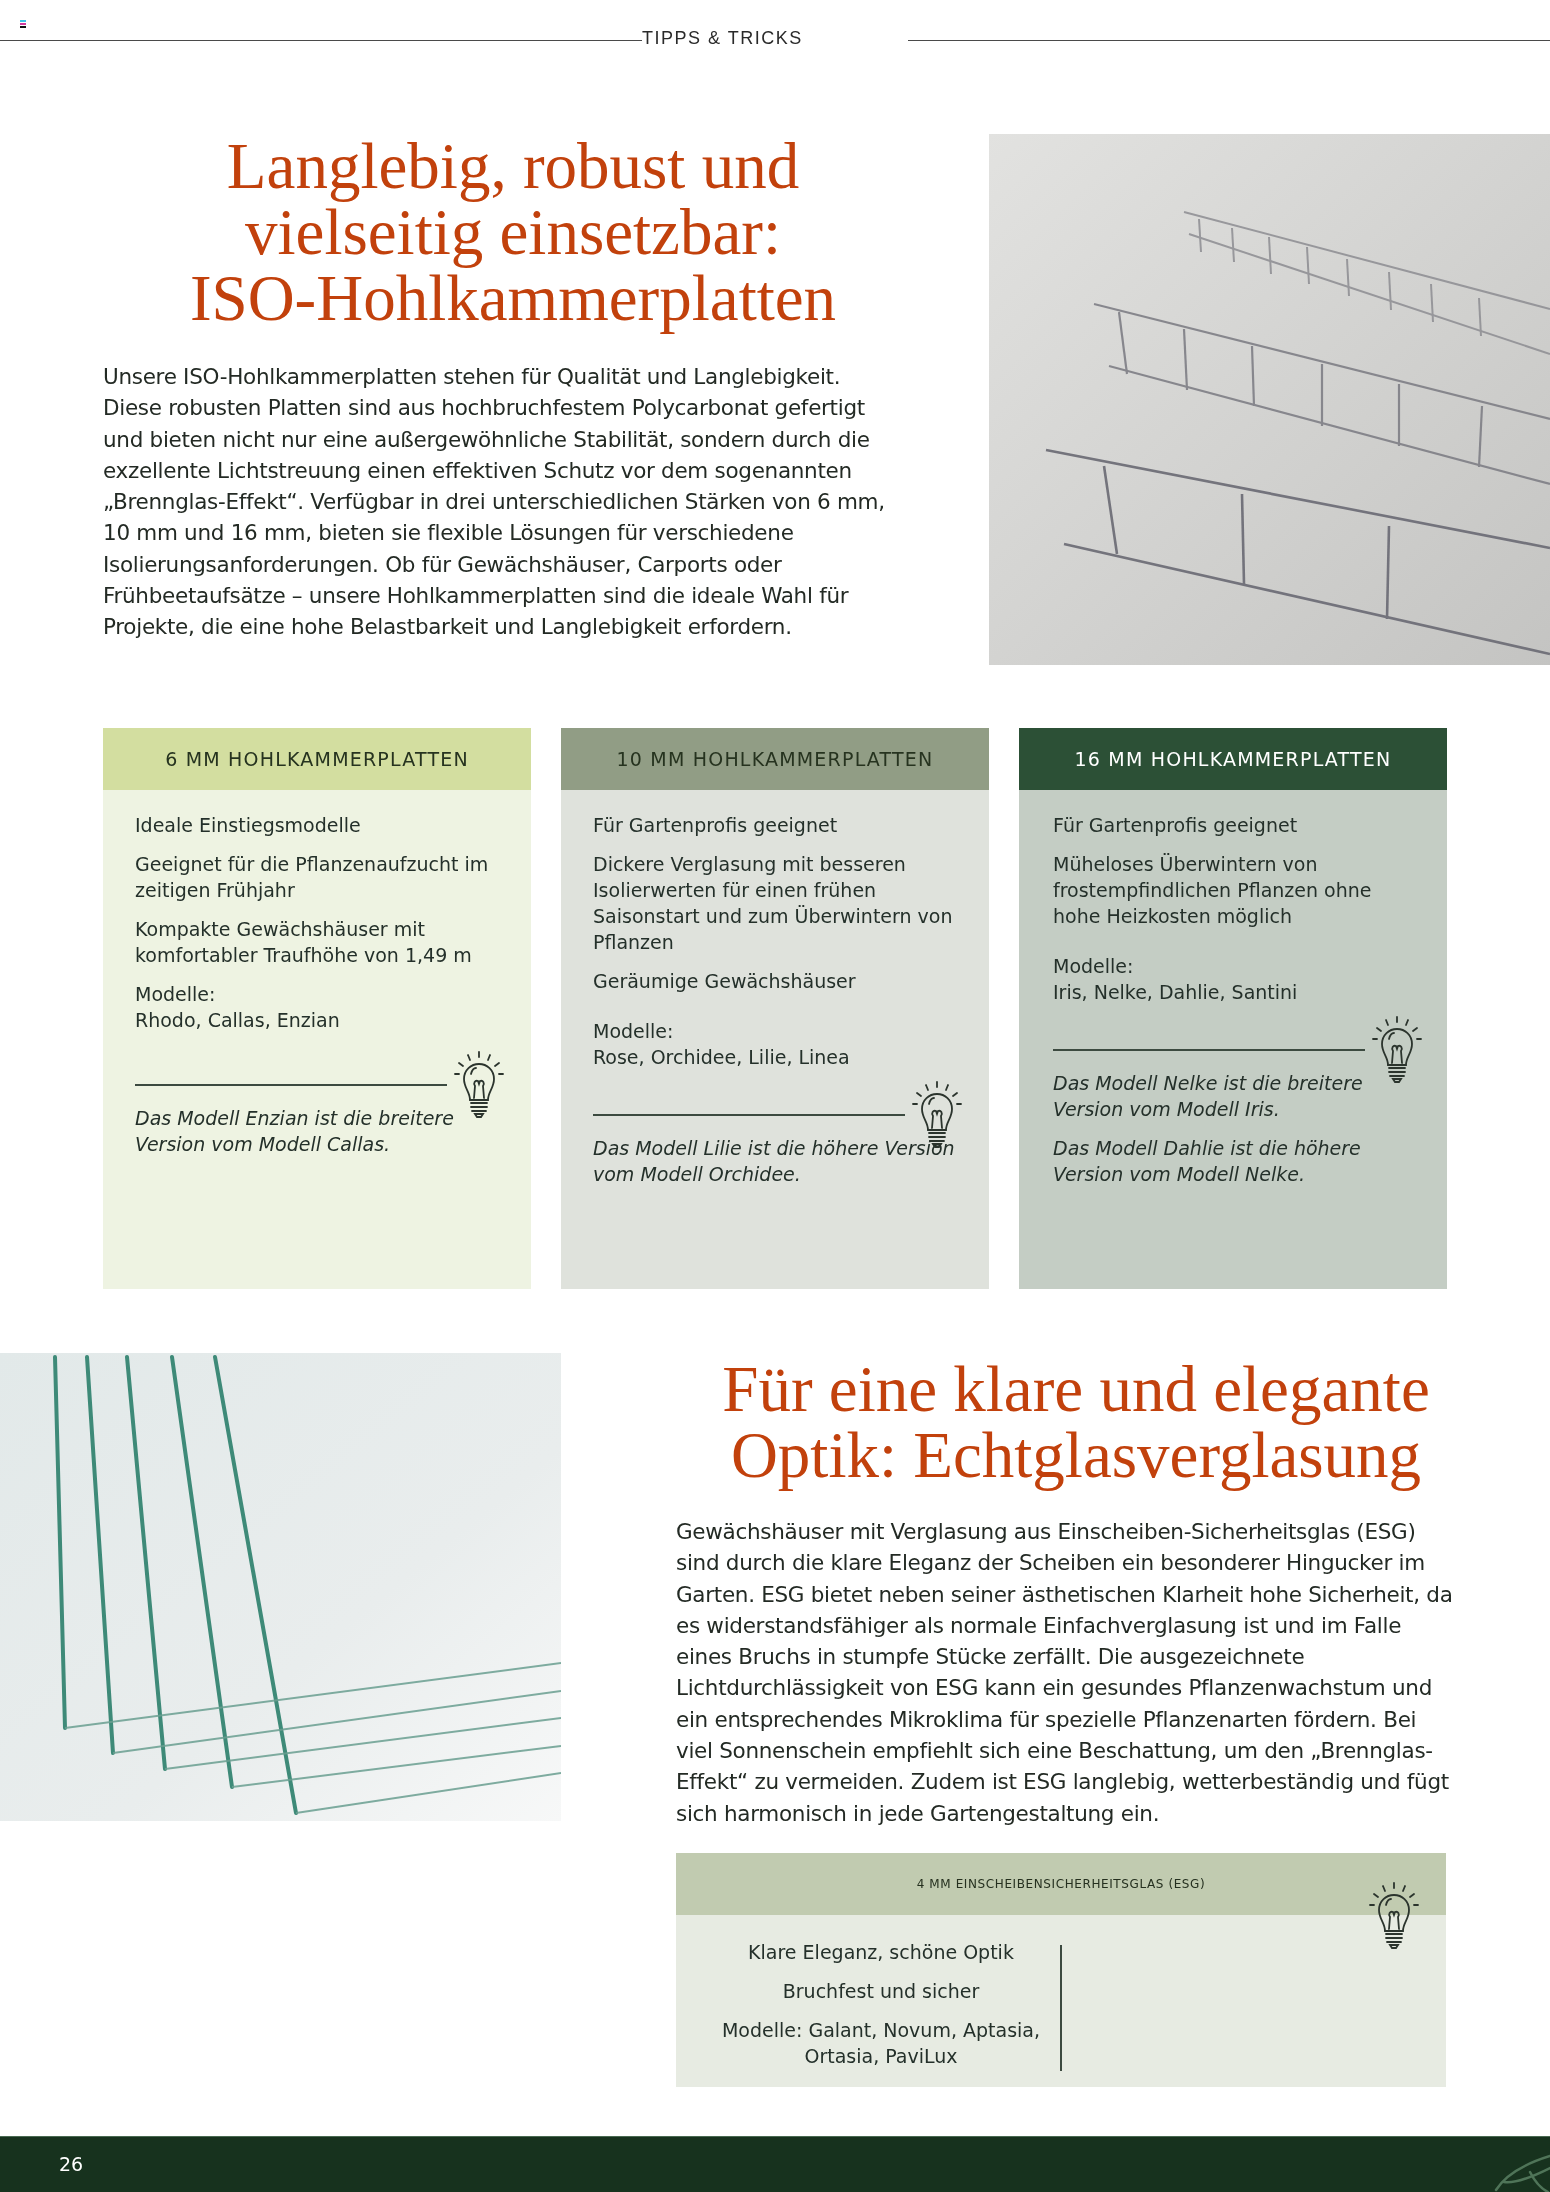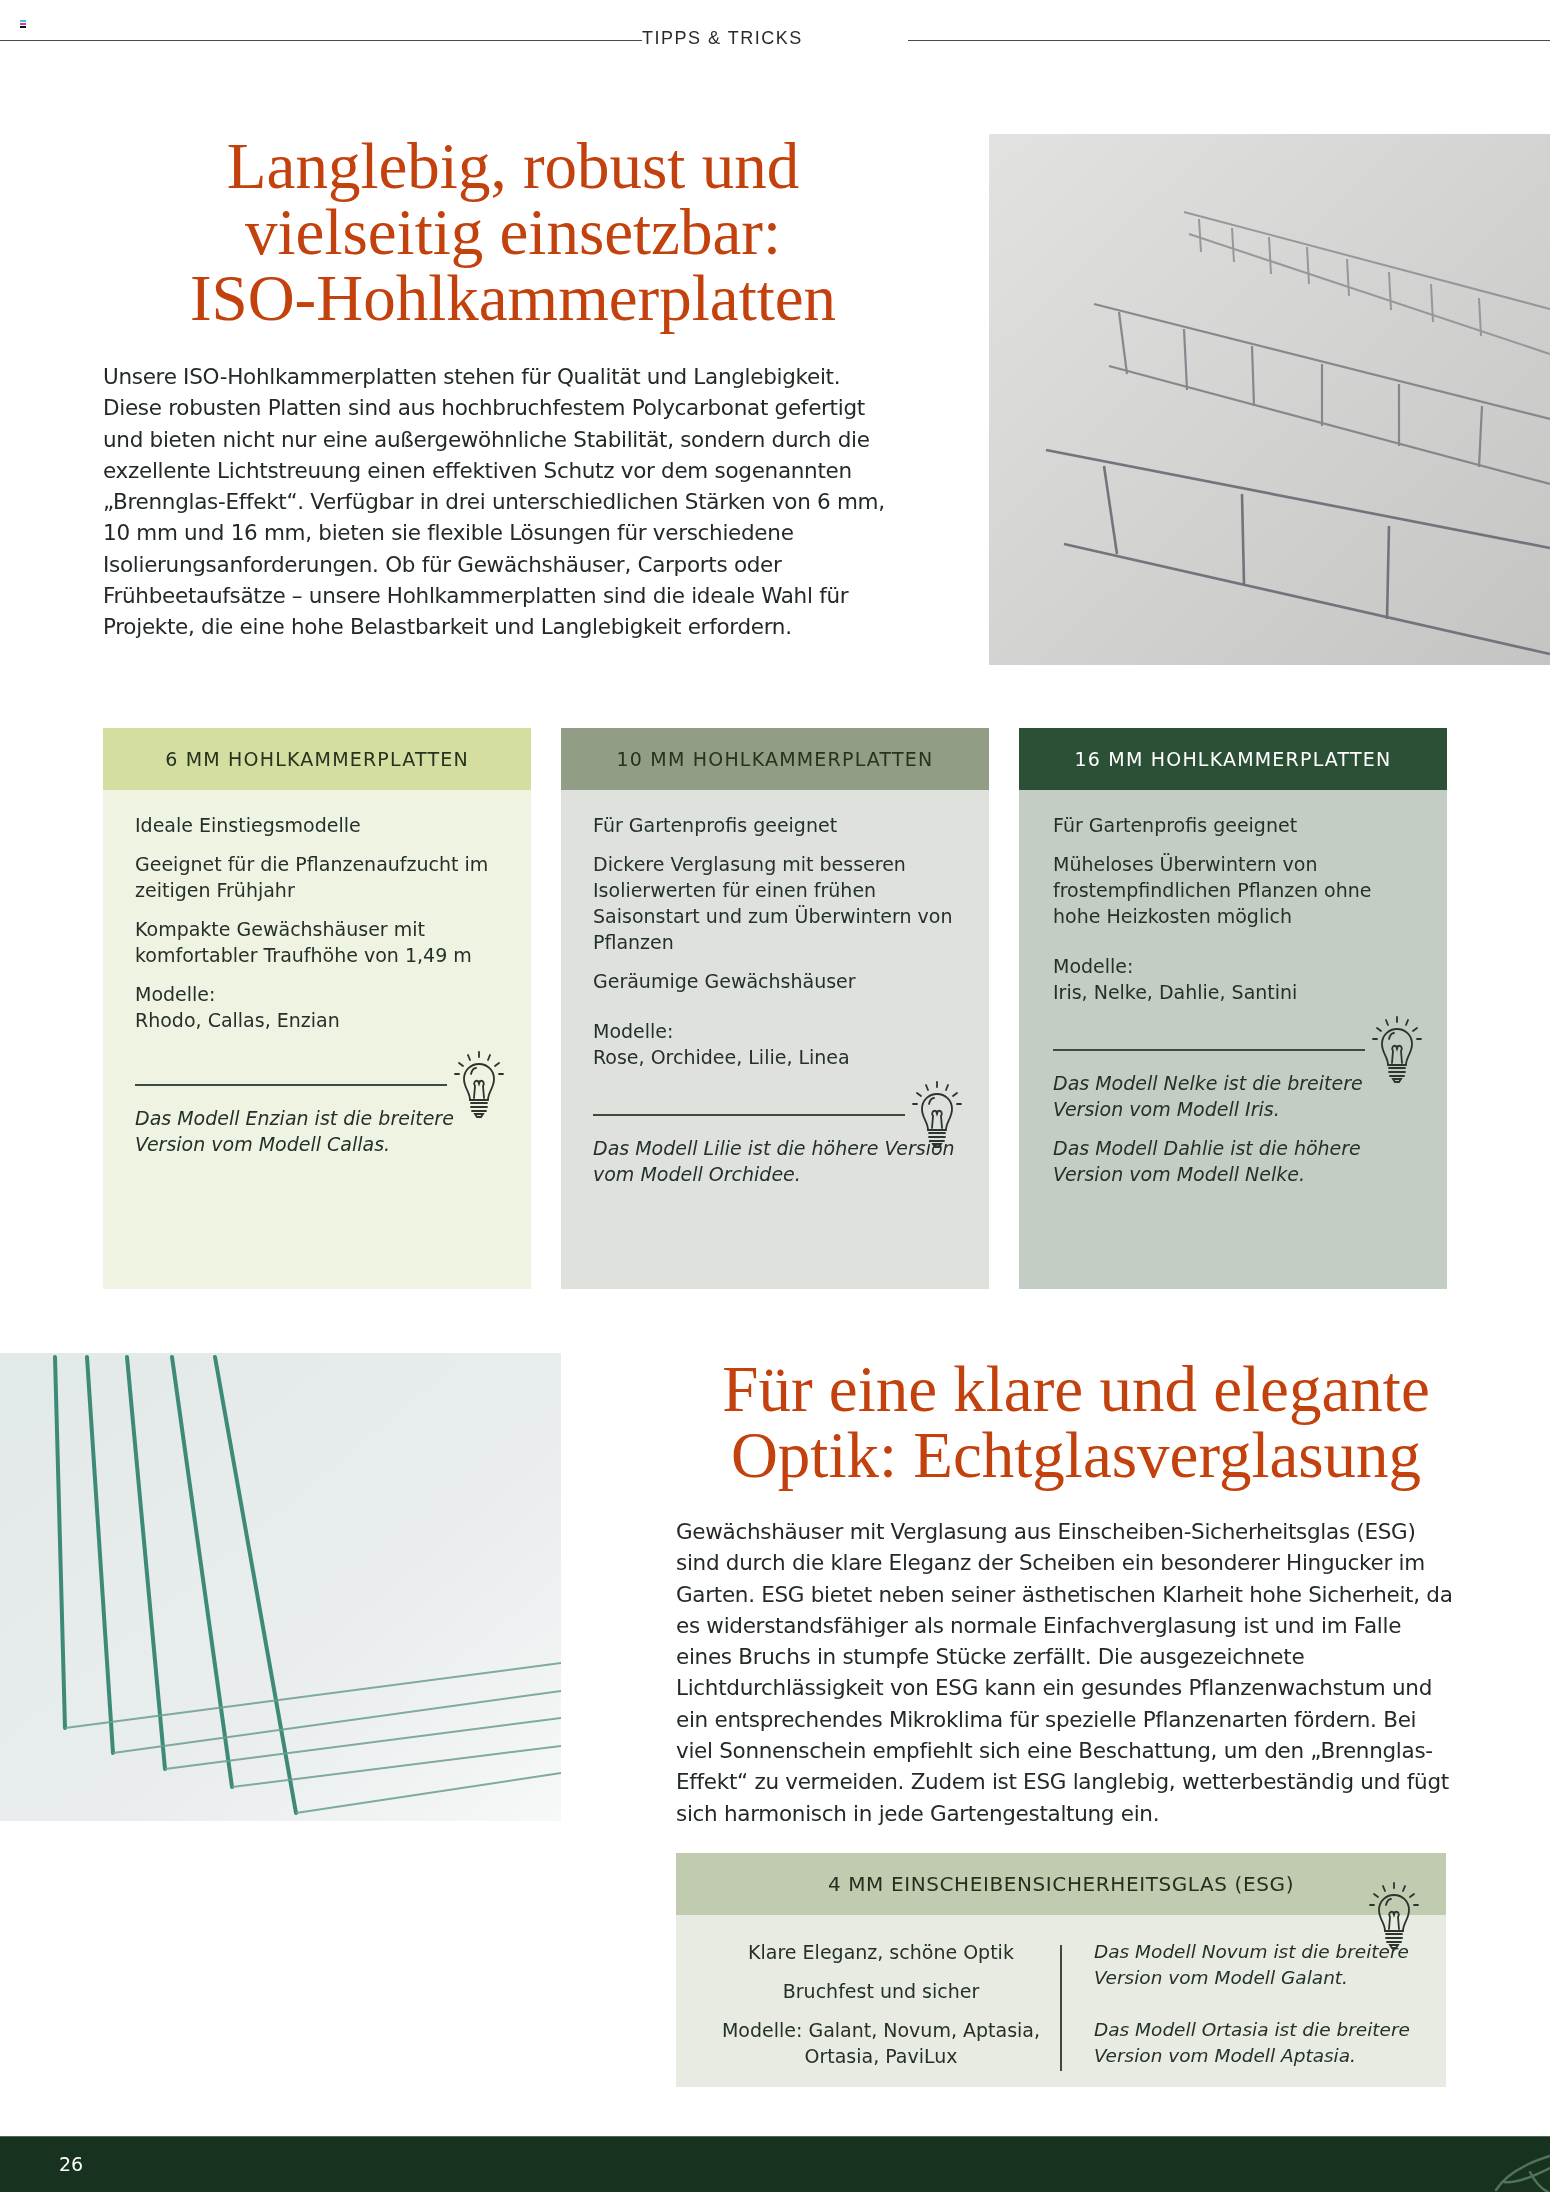--- a/index.html
+++ b/index.html
@@ -37,21 +37,21 @@
   .box-16 .box-body { padding-left: 34px; }
   .feature { font-family: "DejaVu Sans", sans-serif; font-size: 19px; line-height: 26px; color: #24302a; margin-bottom: 13px; }
   .feature.gap-before { margin-top: 24px; }
   .divider-row { position: relative; height: 44px; margin-top: 20px; }
   .divider-line { position: absolute; left: 0; top: 31px; width: 312px; height: 1.5px; background: #3c4a40; }
   .bulb { position: absolute; left: 316px; top: -3px; width: 56px; height: 72px; }
   .note { font-family: "DejaVu Sans", sans-serif; font-style: italic; font-size: 19px; line-height: 26px; color: #24302a; margin-bottom: 13px; margin-top: 8px; }
   .note + .note { margin-top: 1px; }
 
   .esg-box { position: absolute; left: 676px; top: 1853px; width: 770px; height: 234px; background: #e7ebe2; }
-  .esg-header { height: 62px; background: #c1cbb0; display: flex; align-items: center; justify-content: center; font-family: "DejaVu Sans", sans-serif; font-size: 20px; letter-spacing: 0.6px; color: #25301f; }
+  .esg-header { height: 62px; background: #c1cbb0; display: flex; align-items: center; justify-content: center; font-family: "DejaVu Sans", sans-serif; font-size: 12px; letter-spacing: 0.6px; color: #25301f; }
   .esg-col-left { position: absolute; left: 30px; top: 86px; width: 350px; }
   .esg-col-right { position: absolute; left: 418px; top: 86px; width: 350px; }
   .esg-vline { position: absolute; left: 384px; top: 92px; width: 1.5px; height: 126px; background: #3c4a40; }
   .esg-feature { font-family: "DejaVu Sans", sans-serif; font-size: 19px; line-height: 26px; color: #24302a; margin-bottom: 13px; text-align: center; }
   .esg-note { font-family: "DejaVu Sans", sans-serif; font-style: italic; font-size: 18.5px; line-height: 26px; color: #24302a; margin-bottom: 26px; }
   .esg-bulb { position: absolute; left: 690px; top: 28px; width: 56px; height: 72px; }
 
   .footer { position: absolute; left: 0; top: 2136px; width: 1550px; height: 56px; background: #17321e; border-top: 1px solid #4a6a52; }
   .page-number { position: absolute; left: 59px; top: 16px; font-family: "DejaVu Sans", sans-serif; font-size: 19px; color: #ffffff; }
   .leaf-icon { position: absolute; left: 1490px; top: 2150px; width: 60px; height: 42px; }
@@ -277,24 +277,20 @@
         <line x1="21" y1="61" x2="35" y2="61"></line>
       <path d="M24 64 L32 64 L30 67 L26 67 Z"></path>
     </g>
   </svg>
   <div class="esg-col-left">
     <div class="esg-feature">Klare Eleganz, schöne Optik</div>
     <div class="esg-feature">Bruchfest und sicher</div>
     <div class="esg-feature">Modelle:  Galant, Novum, Aptasia, Ortasia, PaviLux</div>
   </div>
   <div class="esg-vline"></div>
-  <div class="esg-col-right">
-    <div class="esg-note">Das Modell Novum ist die breitere Version vom Modell Galant.</div>
-    <div class="esg-note">Das Modell Ortasia ist die breitere Version vom Modell Aptasia.</div>
-  </div>
 </div>
 
 <div class="footer">
   <div class="page-number">26</div>
 </div>
 <svg class="leaf-icon" viewBox="0 0 60 42">
   <g fill="none" stroke="#4f7458" stroke-width="2.5" stroke-linecap="round">
     <path d="M6 40 C16 24 34 14 60 6"></path>
     <path d="M14 32 C26 34 44 26 60 18"></path>
     <path d="M40 22 C44 30 50 38 58 42"></path>

